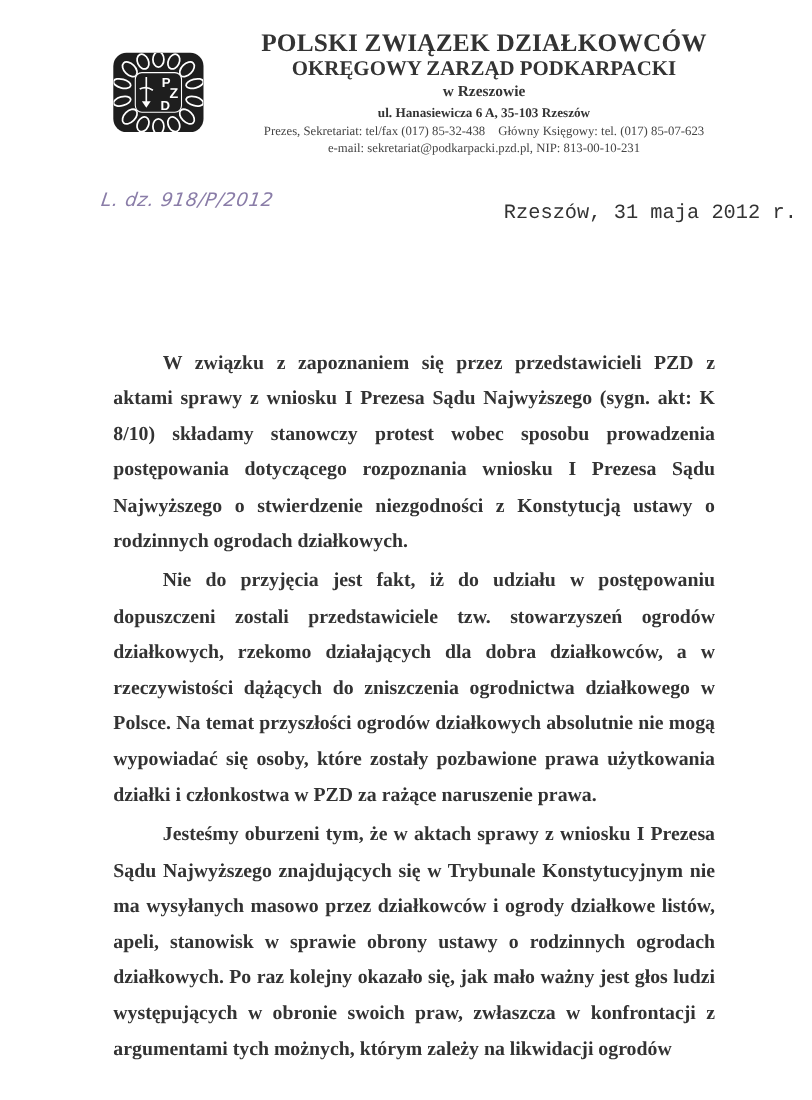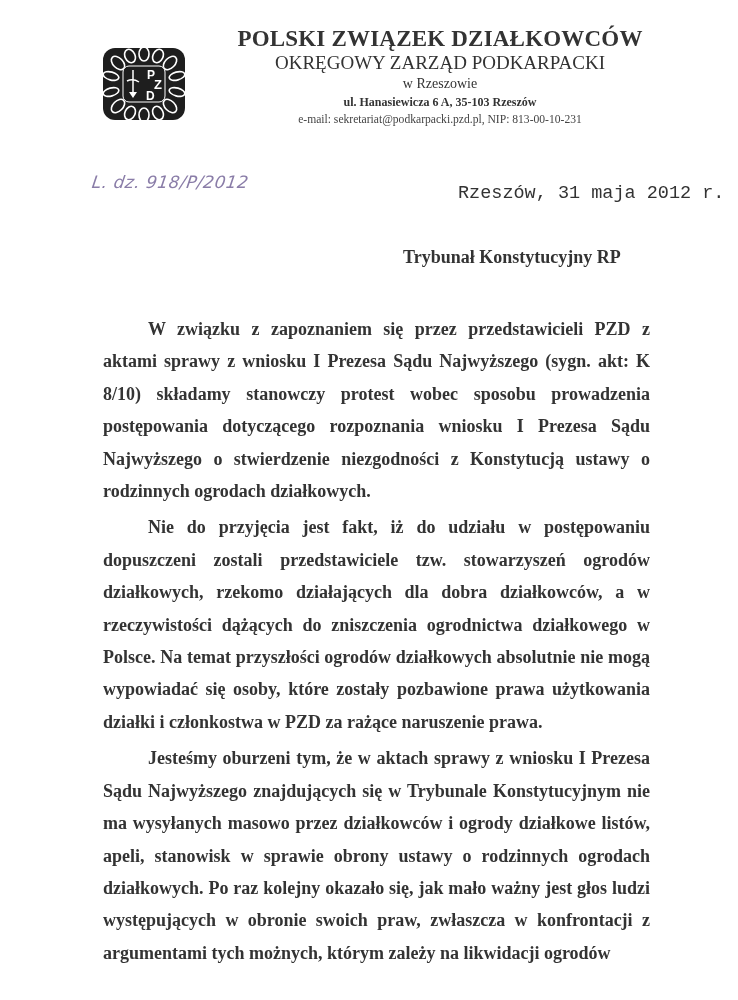--- a/index.html
+++ b/index.html
@@ -11,22 +11,22 @@
     position: relative;
   }
   .letterhead { position: absolute; left: 0; top: 0; width: 738px; height: 160px; }
   .logo {
     position: absolute; left: 103px; top: 48px; width: 82px; height: 72px;
     background: #1e1e1e; border-radius: 12px; overflow: hidden;
   }
   .logo svg { width: 100%; height: 100%; display: block; }
   .org-block { position: absolute; left: 200px; top: 26px; width: 480px; text-align: center; }
   .org-name { font-weight: bold; font-size: 23px; line-height: 26px; color: #333; letter-spacing: 0.2px; }
-  .org-sub { font-weight: normal; font-size: 19px; line-height: 22px; color: #333; }
-  .org-city { font-weight: normal; font-size: 14px; line-height: 18px; color: #333; margin-top: 1px; }
+  .org-sub { font-weight: bold; font-size: 19px; line-height: 22px; color: #333; }
+  .org-city { font-weight: bold; font-size: 14px; line-height: 18px; color: #333; margin-top: 1px; }
   .org-addr { font-weight: bold; font-size: 12px; line-height: 19px; color: #333; }
   .org-contact { font-size: 11.6px; line-height: 15px; color: #444; }
   .org-contact .gap { display: inline-block; width: 12px; }
 
   .ref-number {
     position: absolute; left: 92px; top: 172px;
     font-family: "DejaVu Sans", sans-serif; font-style: italic;
     font-size: 17px; color: #8a7da8; letter-spacing: 0.5px;
     transform: skewX(-8deg);
   }
@@ -73,28 +73,30 @@
       <text x="51" y="41" fill="#ffffff" font-family="Liberation Sans, sans-serif" font-weight="bold" font-size="13">Z</text>
       <text x="43" y="52" fill="#ffffff" font-family="Liberation Sans, sans-serif" font-weight="bold" font-size="12">D</text>
     </svg>
   </div>
 
   <div class="org-block">
     <div class="org-name">POLSKI ZWIĄZEK DZIAŁKOWCÓW</div>
     <div class="org-sub">OKRĘGOWY ZARZĄD PODKARPACKI</div>
     <div class="org-city">w Rzeszowie</div>
     <div class="org-addr">ul. Hanasiewicza 6 A, 35-103 Rzeszów</div>
+    <div class="org-contact">
+      <span>Prezes, Sekretariat:  tel/fax (017) 85-32-438</span><span class="gap"></span><span>Główny Księgowy: tel. (017) 85-07-623</span>
+    </div>
     <div class="org-contact">e-mail: sekretariat@podkarpacki.pzd.pl, NIP: 813-00-10-231</div>
   </div>
 </div>
 
 <div class="ref-number">L. dz. 918/P/2012</div>
 <div class="place-date">Rzeszów, 31 maja 2012 r.</div>
 
 <div class="recipient">
-  <div>Trybunał Konstytucyjny RP</div>
 </div>
 
 <div class="body-text">
   <p>W związku z zapoznaniem się przez przedstawicieli PZD z aktami sprawy z wniosku I Prezesa Sądu Najwyższego (sygn. akt: K 8/10) składamy stanowczy protest wobec sposobu prowadzenia postępowania dotyczącego rozpoznania wniosku I Prezesa Sądu Najwyższego o stwierdzenie niezgodności z Konstytucją ustawy o rodzinnych ogrodach działkowych.</p>
   <p>Nie do przyjęcia jest fakt, iż do udziału w postępowaniu dopuszczeni zostali przedstawiciele tzw. stowarzyszeń ogrodów działkowych, rzekomo działających dla dobra działkowców, a w rzeczywistości dążących do zniszczenia ogrodnictwa działkowego w Polsce. Na temat przyszłości ogrodów działkowych absolutnie nie mogą wypowiadać się osoby, które zostały pozbawione prawa użytkowania działki i członkostwa w PZD za rażące naruszenie prawa.</p>
   <p>Jesteśmy oburzeni tym, że w aktach sprawy z wniosku I Prezesa Sądu Najwyższego znajdujących się w Trybunale Konstytucyjnym nie ma wysyłanych masowo przez działkowców i ogrody działkowe listów, apeli, stanowisk w sprawie obrony ustawy o rodzinnych ogrodach działkowych. Po raz kolejny okazało się, jak mało ważny jest głos ludzi występujących w obronie swoich praw, zwłaszcza w konfrontacji z argumentami tych możnych, którym zależy na likwidacji ogrodów</p>
 </div>
 
 </body></html>

